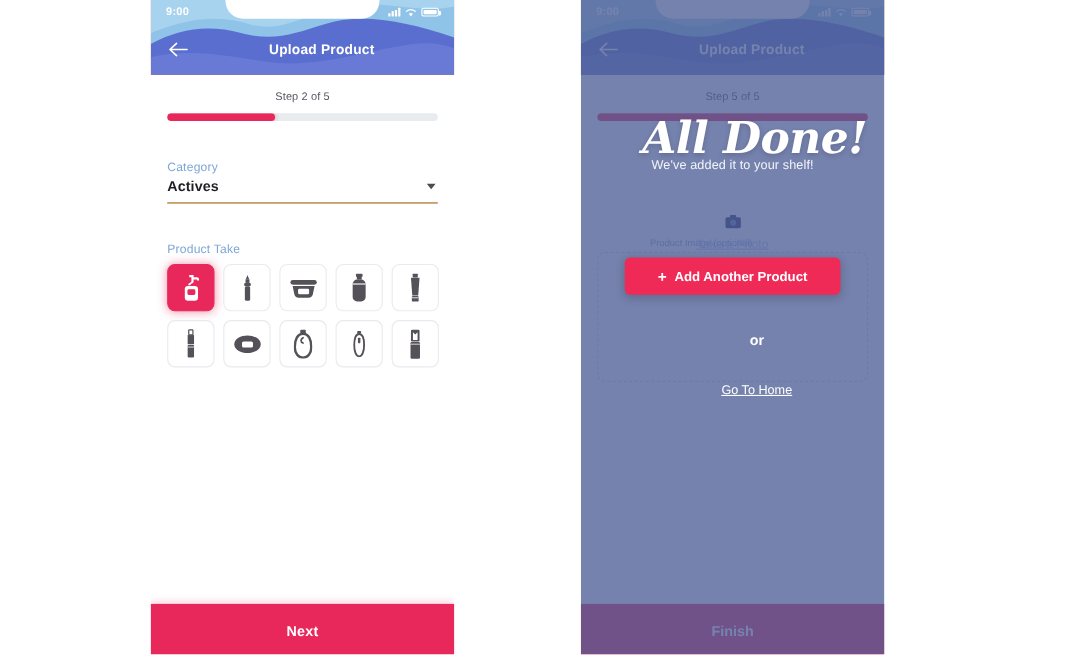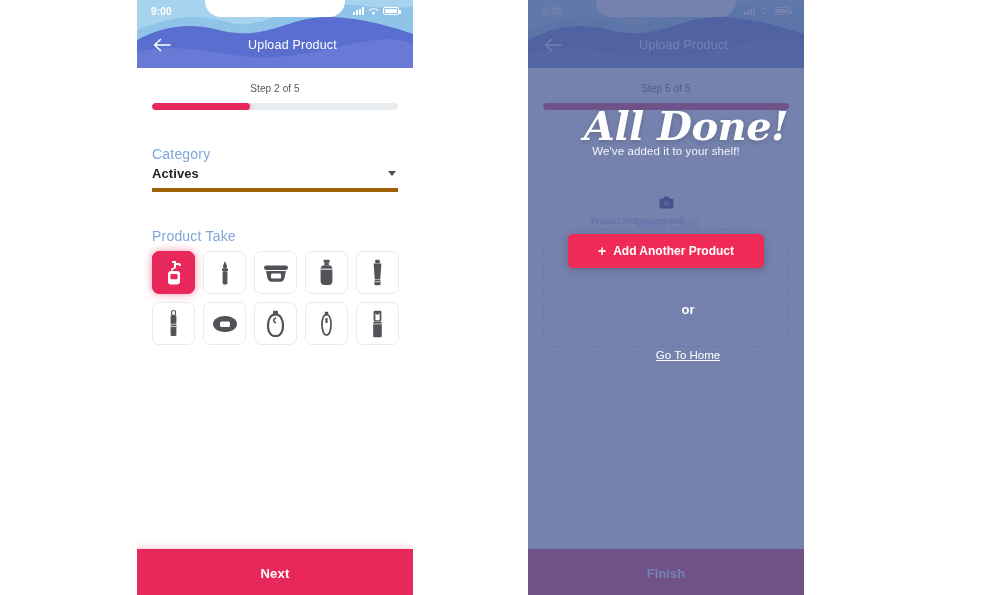--- a/index.html
+++ b/index.html
@@ -109,21 +109,21 @@
     color: #ffffff;
     display: flex; align-items: center; justify-content: center;
     cursor: pointer;
   }
   .nav-title {
     position: absolute;
     left: 0; right: 0;
     text-align: center;
     color: #ffffff;
     font-size: 12.5px;
-    font-weight: normal;
+    font-weight: bold;
     letter-spacing: 0.2px;
     padding-left: 35px;
   }
 
   
   .screen-body {
     position: relative;
     background: #ffffff;
     height: 527px;
     padding: 0;
@@ -149,31 +149,31 @@
     background: #e8275a;
     border-radius: 4px;
     box-shadow: 0 0 5px rgba(232,39,90,.45);
   }
 
   
   .field { margin: 0 15px; }
   .field.first { margin-top: 26px; }
   .field.second { margin-top: 26px; }
   .field-label {
-    font-size: 14px;
+    font-size: 11px;
     color: #7fa6d8;
     letter-spacing: .2px;
     margin-bottom: 4px;
     margin-top: 36px;
   }
   .field-row {
     display: flex;
     align-items: center;
     justify-content: space-between;
-    border-bottom: 4px solid #a16207;
+    border-bottom: 1px solid #a16207;
     padding-bottom: 7px;
   }
   .field-value {
     font-size: 13px;
     font-weight: bold;
     color: #1d1f24;
     letter-spacing: .1px;
   }
   .caret {
     width: 0; height: 0;

